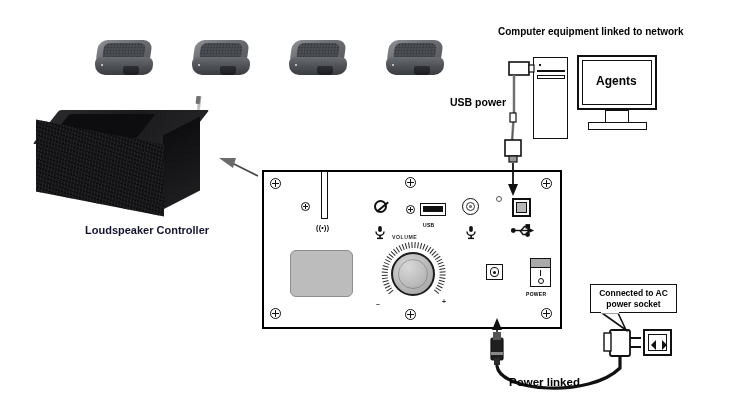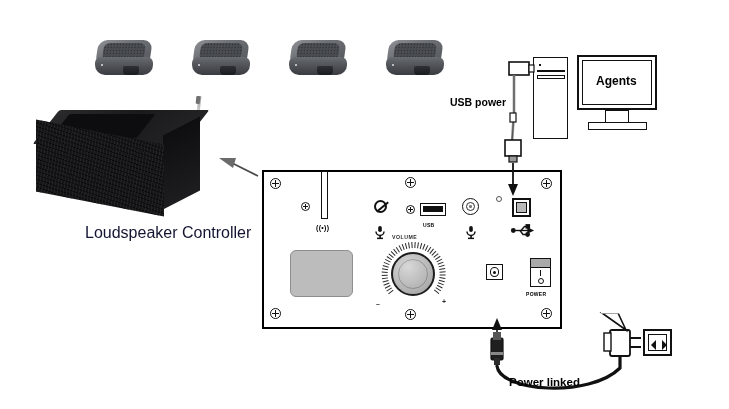--- a/index.html
+++ b/index.html
@@ -4,21 +4,21 @@
 <style>
   html,body{margin:0;padding:0;background:#ffffff;}
   body{width:729px;height:409px;position:relative;overflow:hidden;
        font-family:"Liberation Sans",sans-serif;color:#1a1a2e;}
   .stage{position:absolute;left:0;top:0;width:729px;height:409px;}
   .abs{position:absolute;}
 
   
   .title-main{font-size:17px;font-weight:400;color:#141432;white-space:nowrap;}
   .lbl-bold{font-size:10.5px;font-weight:bold;color:#000;white-space:nowrap;}
-  .lbl-plain{font-size:16px;font-weight:400;color:#141432;white-space:nowrap;}
+  .lbl-plain{font-size:11px;font-weight:700;color:#141432;white-space:nowrap;}
   .lbl-tiny{font-size:5px;font-weight:bold;color:#000;white-space:nowrap;letter-spacing:.3px;}
   .lbl-vol{font-size:5.2px;font-weight:bold;color:#2b2b2b;letter-spacing:.5px;white-space:nowrap;}
 
   
   .mic{width:62px;height:40px;}
   .mic-top{position:absolute;left:4px;top:0;width:54px;height:24px;
       background:linear-gradient(150deg,#8e9095 0%,#6f7277 38%,#54575c 100%);
       border-radius:9px 9px 7px 7px;
       transform:skewX(-8deg);}
   .mic-grille{position:absolute;left:10px;top:3px;width:42px;height:17px;
@@ -138,20 +138,21 @@
       box-sizing:border-box;display:block;}
 
   svg.lay{position:absolute;left:0;top:0;width:729px;height:409px;overflow:visible;}
 </style>
 </head>
 <body>
 
 <div class="stage">
 
 
+  <div class="abs lbl-bold" style="left:498px;top:26px;font-size:10px;">Computer equipment linked to network</div>
 
   <div class="abs mic" style="left:93px;top:40px;">
     <div class="mic-top"></div>
     <div class="mic-grille"></div>
     <div class="mic-body"></div>
     <div class="mic-front"></div>
     <div class="mic-dot" style="left:8px;top:24px;"></div>
   </div>
   <div class="abs mic" style="left:190px;top:40px;">
     <div class="mic-top"></div>
@@ -362,20 +363,24 @@
     <path d="M497 366 C 500 392, 590 398, 620 368 L620 352" fill="none" stroke="#111" stroke-width="3.2" stroke-linecap="round"></path>
 
     <rect x="610" y="330" width="20" height="26" rx="2" fill="#fff" stroke="#111" stroke-width="1.8"></rect>
     <rect x="604" y="333" width="7" height="18" fill="#fff" stroke="#111" stroke-width="1.4"></rect>
 
     <line x1="630" y1="338" x2="641" y2="338" stroke="#111" stroke-width="2"></line>
     <line x1="630" y1="347" x2="641" y2="347" stroke="#111" stroke-width="2"></line>
   </svg>
   <div class="abs lbl-bold" style="left:509px;top:376px;font-size:11.5px;">Power linked</div>
 
+  <div class="callout" style="left:590px;top:284px;width:87px;">
+    <div class="lbl-bold">Connected to AC</div>
+    <div class="lbl-bold">power socket</div>
+  </div>
   <svg class="lay">
     <polygon points="602,313 618,313 626,330" fill="#fff" stroke="#111" stroke-width="1.6"></polygon>
     <line x1="601" y1="312" x2="619" y2="312" stroke="#fff" stroke-width="3"></line>
   </svg>
 
   <div class="ac-outlet" style="left:643px;top:329px;">
     <i></i>
     <svg class="lay" style="left:-643px;top:-329px;">
       <polygon points="654,338 654,348 649,343" fill="#111"></polygon>
       <polygon points="660,338 660,348 665,343" fill="#111"></polygon>

